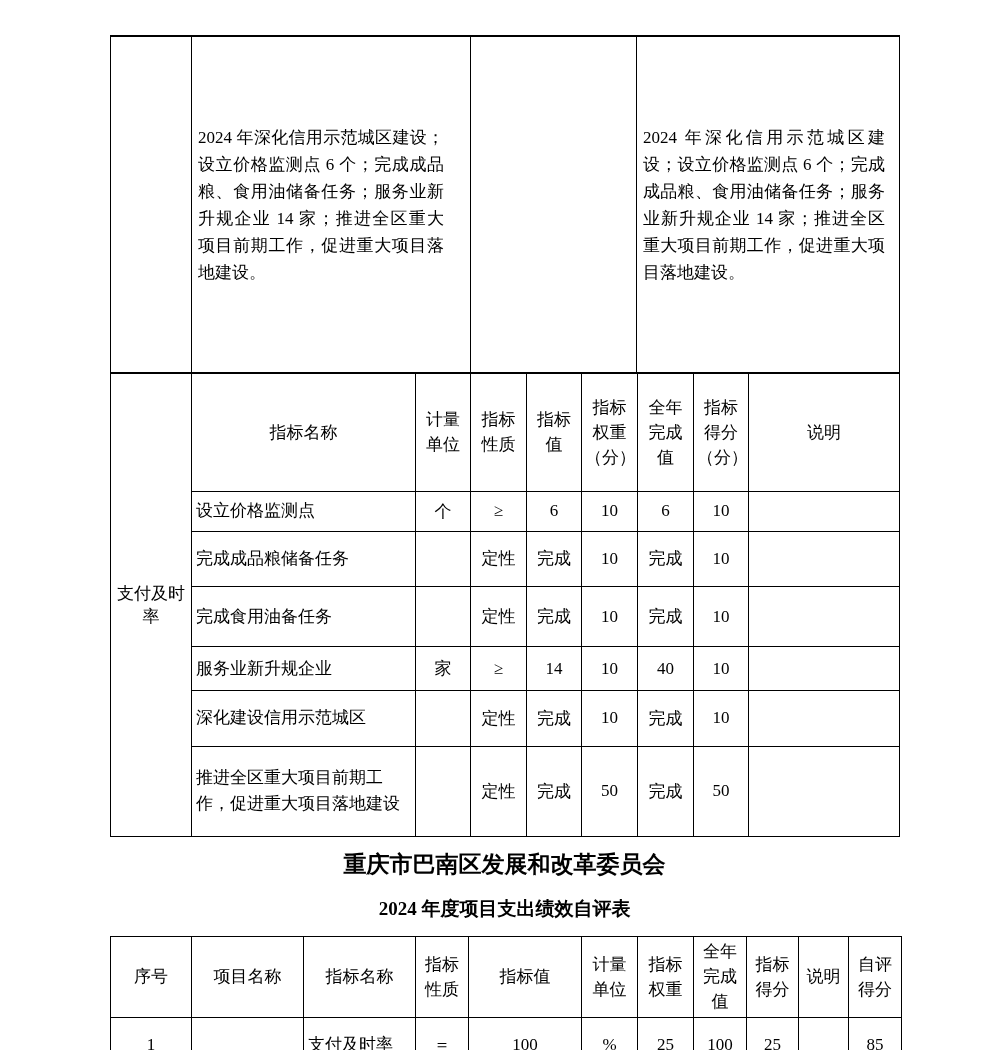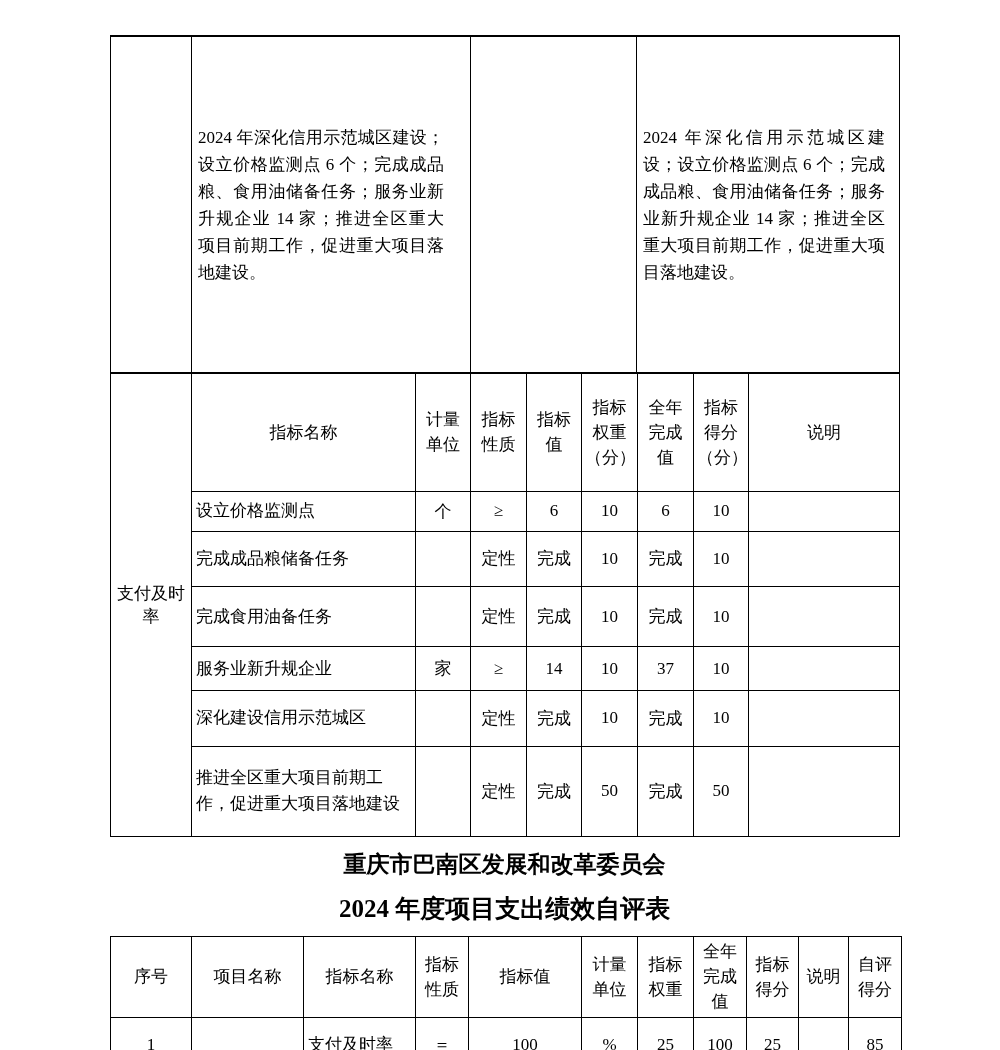--- a/index.html
+++ b/index.html
@@ -37,21 +37,21 @@
     padding:2px 3px;
   }
 
   
   .title1{
     position:absolute;left:110px;top:822px;width:789px;text-align:center;
     font-weight:bold;font-size:23px;line-height:30px;
   }
   .title2{
     position:absolute;left:110px;top:866px;width:789px;text-align:center;
-    font-weight:bold;font-size:25px;line-height:30px;
+    font-weight:bold;font-size:19px;line-height:30px;
   }
 
   
   .bot-tbl{left:110px;top:908px;width:791px;height:137px;}
   .bot-tbl tr.hr{height:80px;}
   .bot-tbl tr.r1{height:55px;}
 </style>
 </head>
 <body>
 
@@ -127,21 +127,21 @@
       <td class="c">完成</td>
       <td class="c">10</td>
       <td class="c"></td>
     </tr>
     <tr class="r4">
       <td class="l">服务业新升规企业</td>
       <td class="c">家</td>
       <td class="c">≥</td>
       <td class="c">14</td>
       <td class="c">10</td>
-      <td class="c">37</td>
+      <td class="c">40</td>
       <td class="c">10</td>
       <td class="c"></td>
     </tr>
     <tr class="r5">
       <td class="l">深化建设信用示范城区</td>
       <td class="c"></td>
       <td class="c">定性</td>
       <td class="c">完成</td>
       <td class="c">10</td>
       <td class="c">完成</td>

